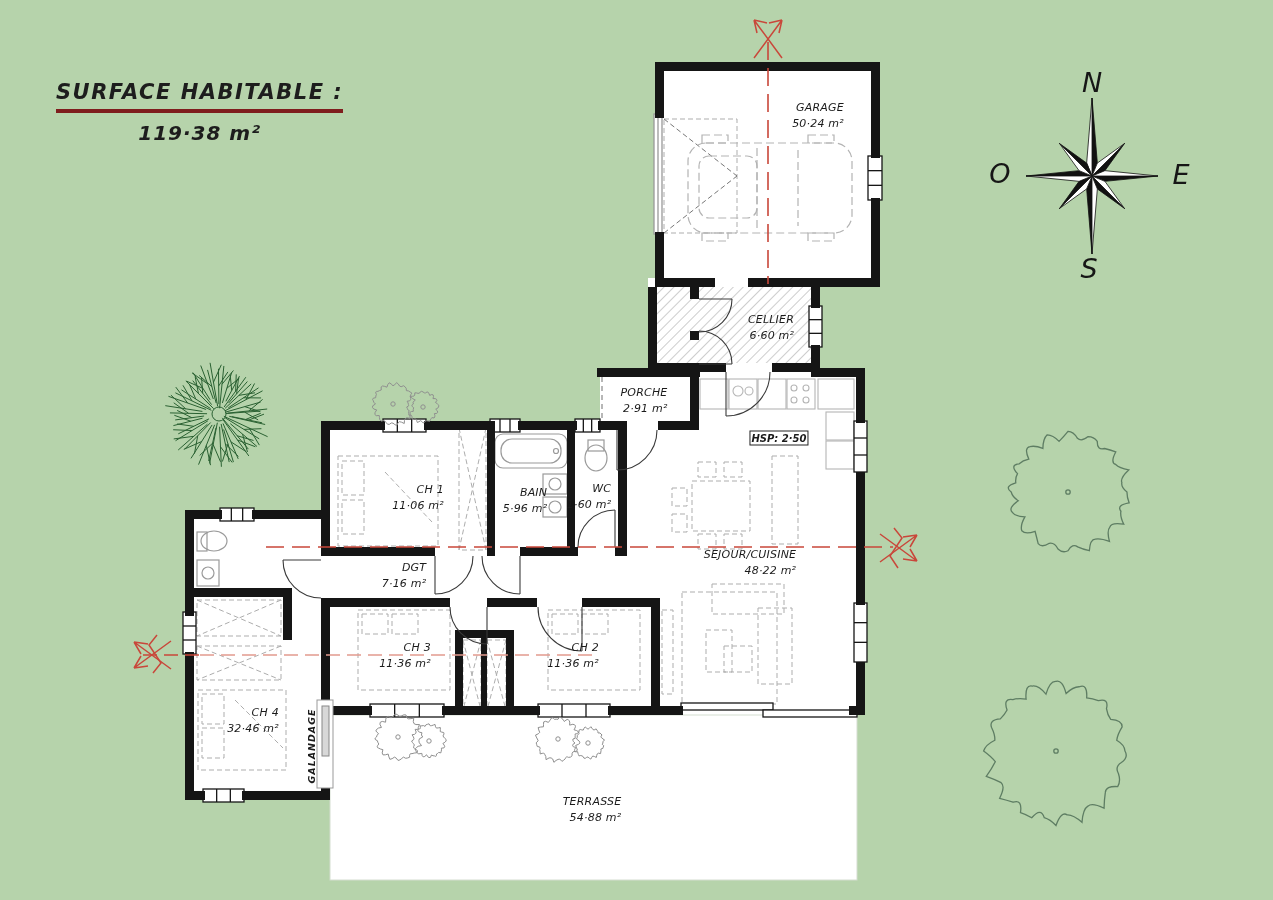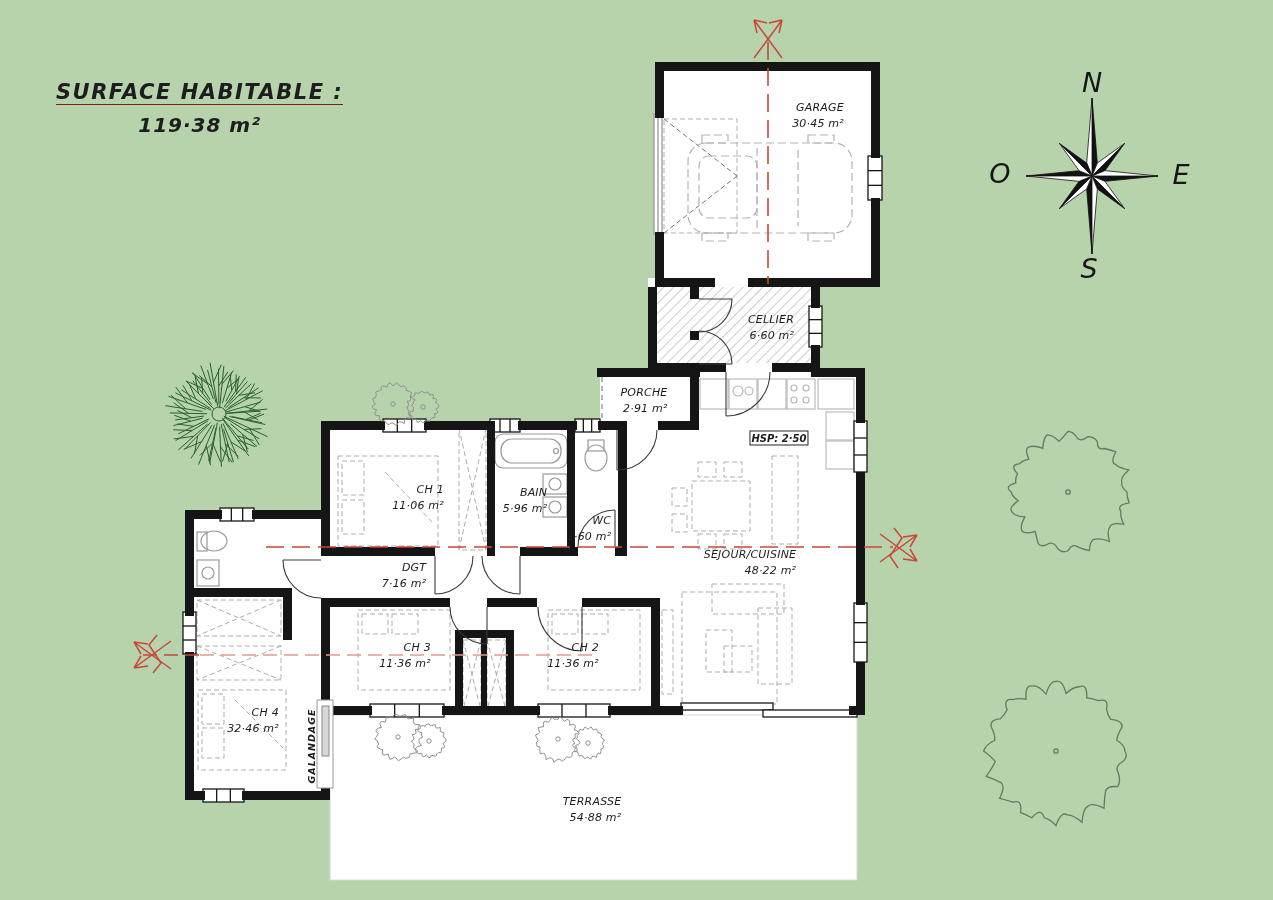--- a/index.html
+++ b/index.html
@@ -4,21 +4,21 @@
 <style>
   html,body{margin:0;padding:0}
   #canvas{position:relative;width:1273px;height:900px;overflow:hidden;
     font-family:"DejaVu Sans",sans-serif;background:#b6d3ab}
   #plan{position:absolute;left:0;top:0}
   .rlabel{position:absolute;transform:translate(-50%,-50%);text-align:right;
     color:#1b1b1b;font-style:italic;font-weight:500;font-size:11px;line-height:15.5px;
     letter-spacing:.2px;white-space:nowrap}
   .title-block{position:absolute;left:56px;top:80px;color:#1d1d1d;font-style:italic}
   .title-line1{display:inline-block;font-size:21px;font-weight:600;letter-spacing:1.5px;
-    border-bottom:1px solid #7f1d1d;white-space:nowrap}
+    border-bottom:4px solid #7f1d1d;padding-bottom:5px;white-space:nowrap}
   .title-line2{text-align:center;font-size:20px;font-weight:600;letter-spacing:1px;margin-top:8px}
   .clabel{position:absolute;transform:translate(-50%,-50%);font-size:27px;font-style:italic;
     font-weight:500;color:#161616}
   .hsp-box{position:absolute;transform:translate(-50%,-50%);border:1.5px solid #222;
     background:#fff;padding:1px 1px;font-size:10px;font-style:italic;font-weight:600;
     color:#1b1b1b;white-space:nowrap}
   .galandage{position:absolute;transform:translate(-50%,-50%) rotate(-90deg);
     font-size:9.5px;font-style:italic;font-weight:600;letter-spacing:1px;color:#1b1b1b;white-space:nowrap}
 </style>
 </head>
@@ -399,21 +399,21 @@
     <div class="title-line2">119·38 m²</div>
   </div>
 
   <div class="clabel" style="left:1092px;top:82px">N</div>
   <div class="clabel" style="left:1181px;top:174px">E</div>
   <div class="clabel" style="left:1089px;top:268px">S</div>
   <div class="clabel" style="left:1000px;top:173px">O</div>
 
   <div class="rlabel" style="left:818px;top:115px">
     <div>GARAGE</div>
-      <div>30·45 m²</div>
+      <div>50·24 m²</div>
   </div>
   <div class="rlabel" style="left:771px;top:327px">
     <div>CELLIER</div>
       <div>6·60 m²</div>
   </div>
   <div class="rlabel" style="left:644px;top:400px">
     <div>PORCHE</div>
       <div>2·91 m²</div>
   </div>
   <div class="rlabel" style="left:750px;top:562px">
@@ -421,21 +421,21 @@
       <div>48·22 m²</div>
   </div>
   <div class="rlabel" style="left:418px;top:497px">
     <div>CH 1</div>
       <div>11·06 m²</div>
   </div>
   <div class="rlabel" style="left:525px;top:500px">
     <div>BAIN</div>
       <div>5·96 m²</div>
   </div>
-  <div class="rlabel" style="left:589px;top:528px">
+  <div class="rlabel" style="left:589px;top:496px">
     <div>WC</div>
       <div>1·60 m²</div>
   </div>
   <div class="rlabel" style="left:404px;top:575px">
     <div>DGT</div>
       <div>7·16 m²</div>
   </div>
   <div class="rlabel" style="left:405px;top:655px">
     <div>CH 3</div>
       <div>11·36 m²</div>

